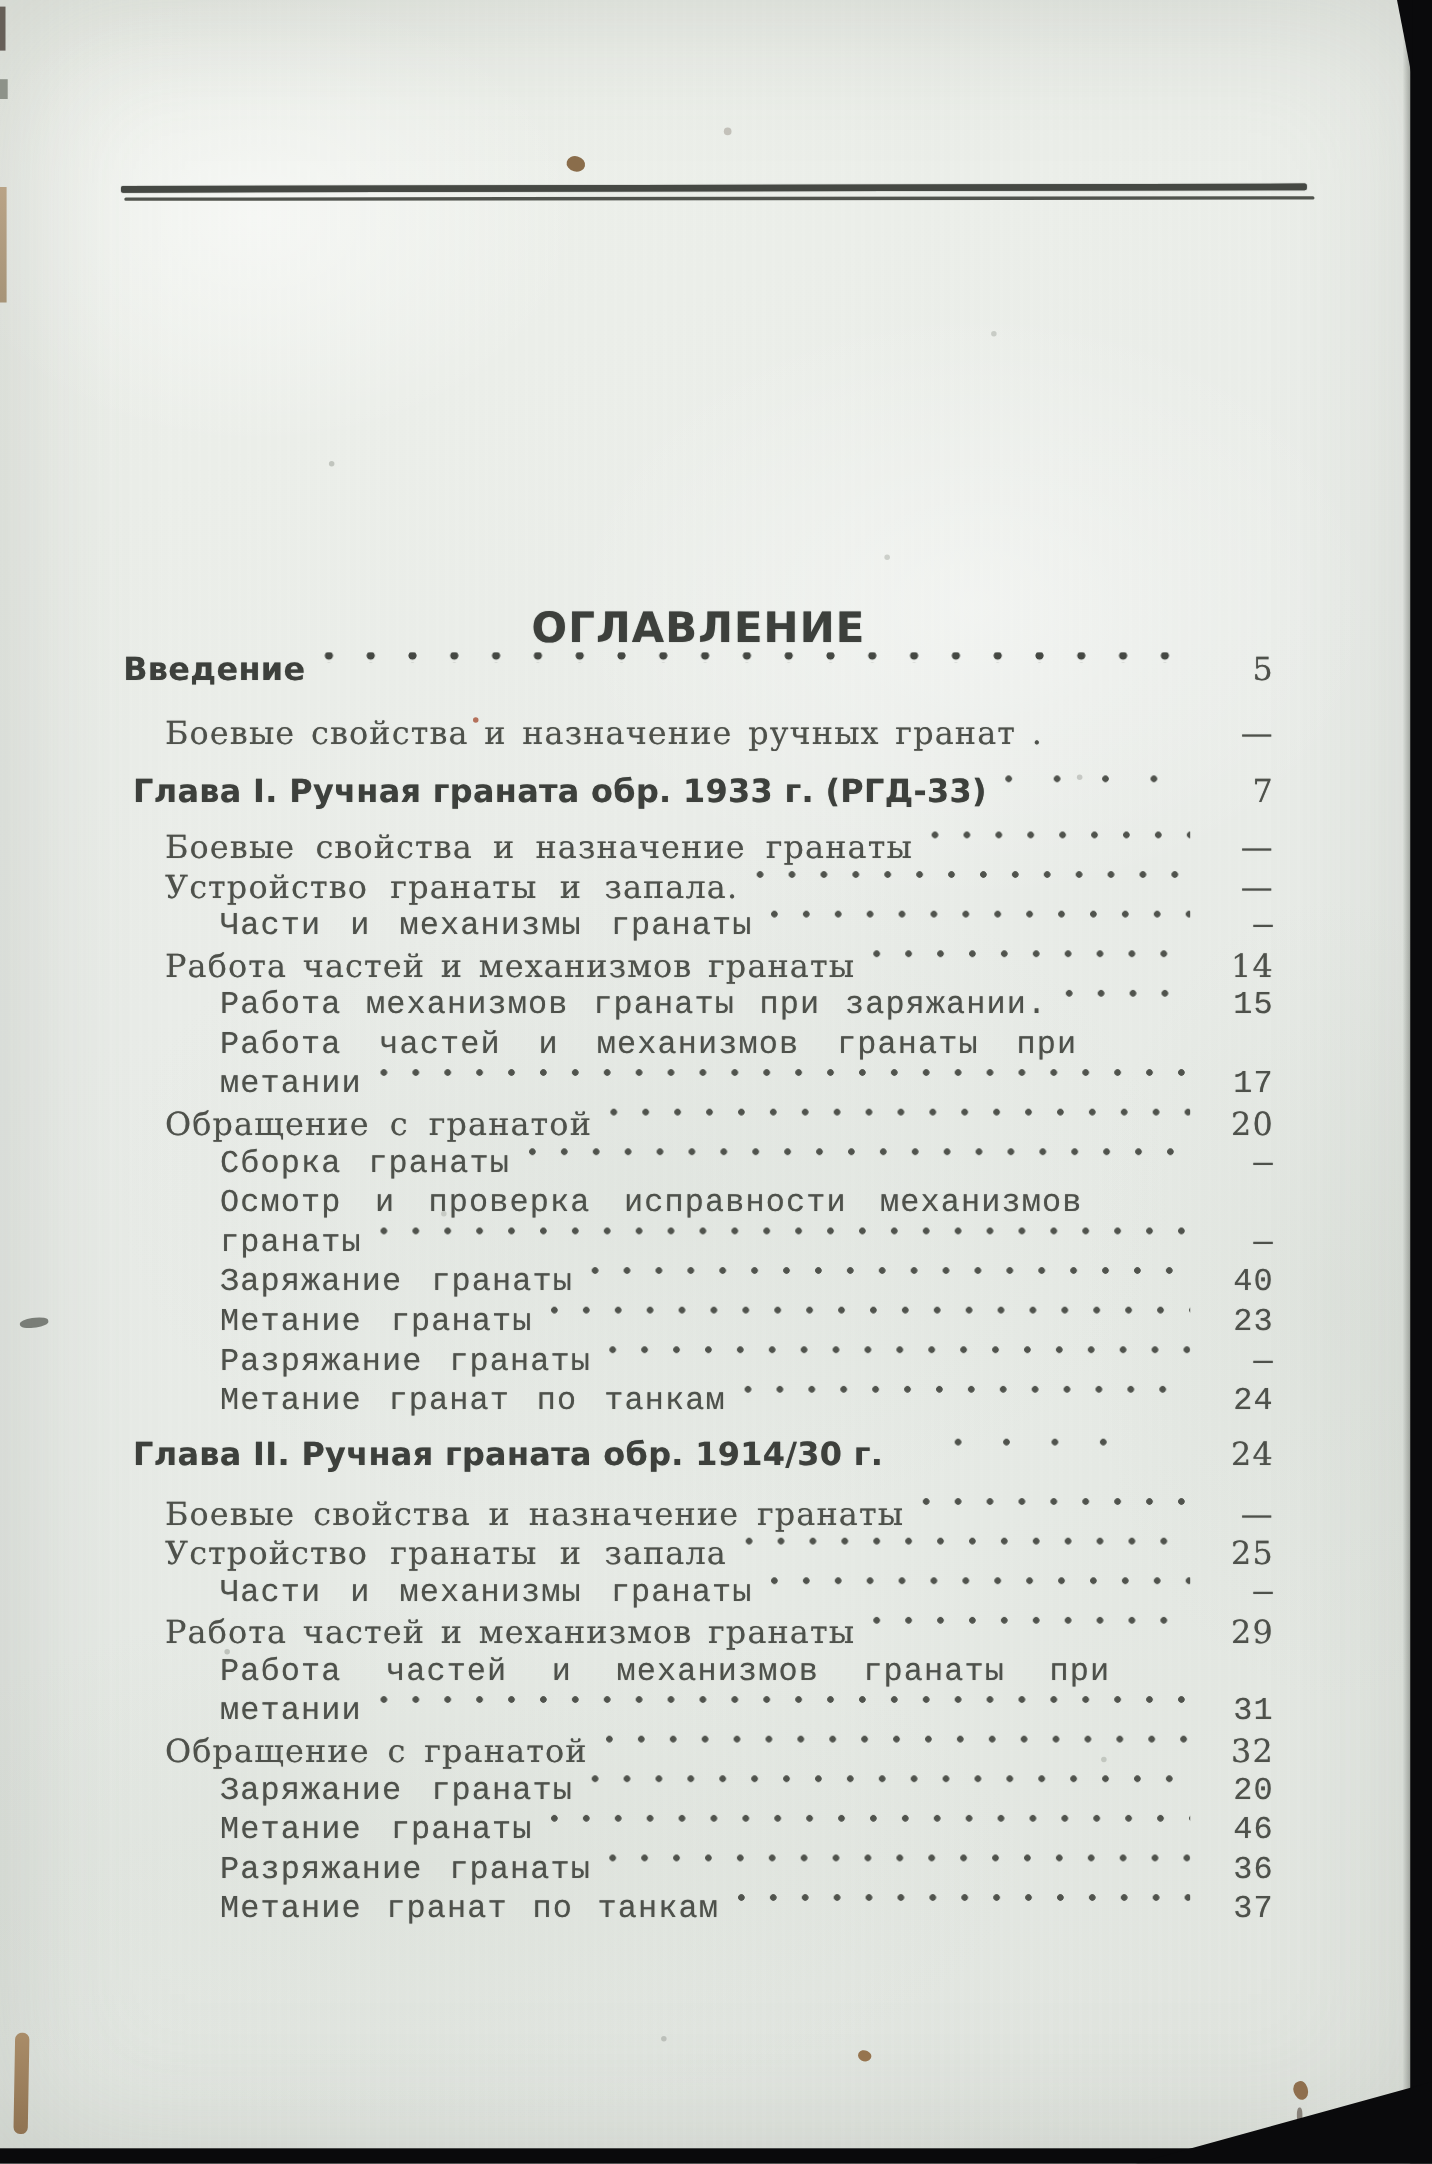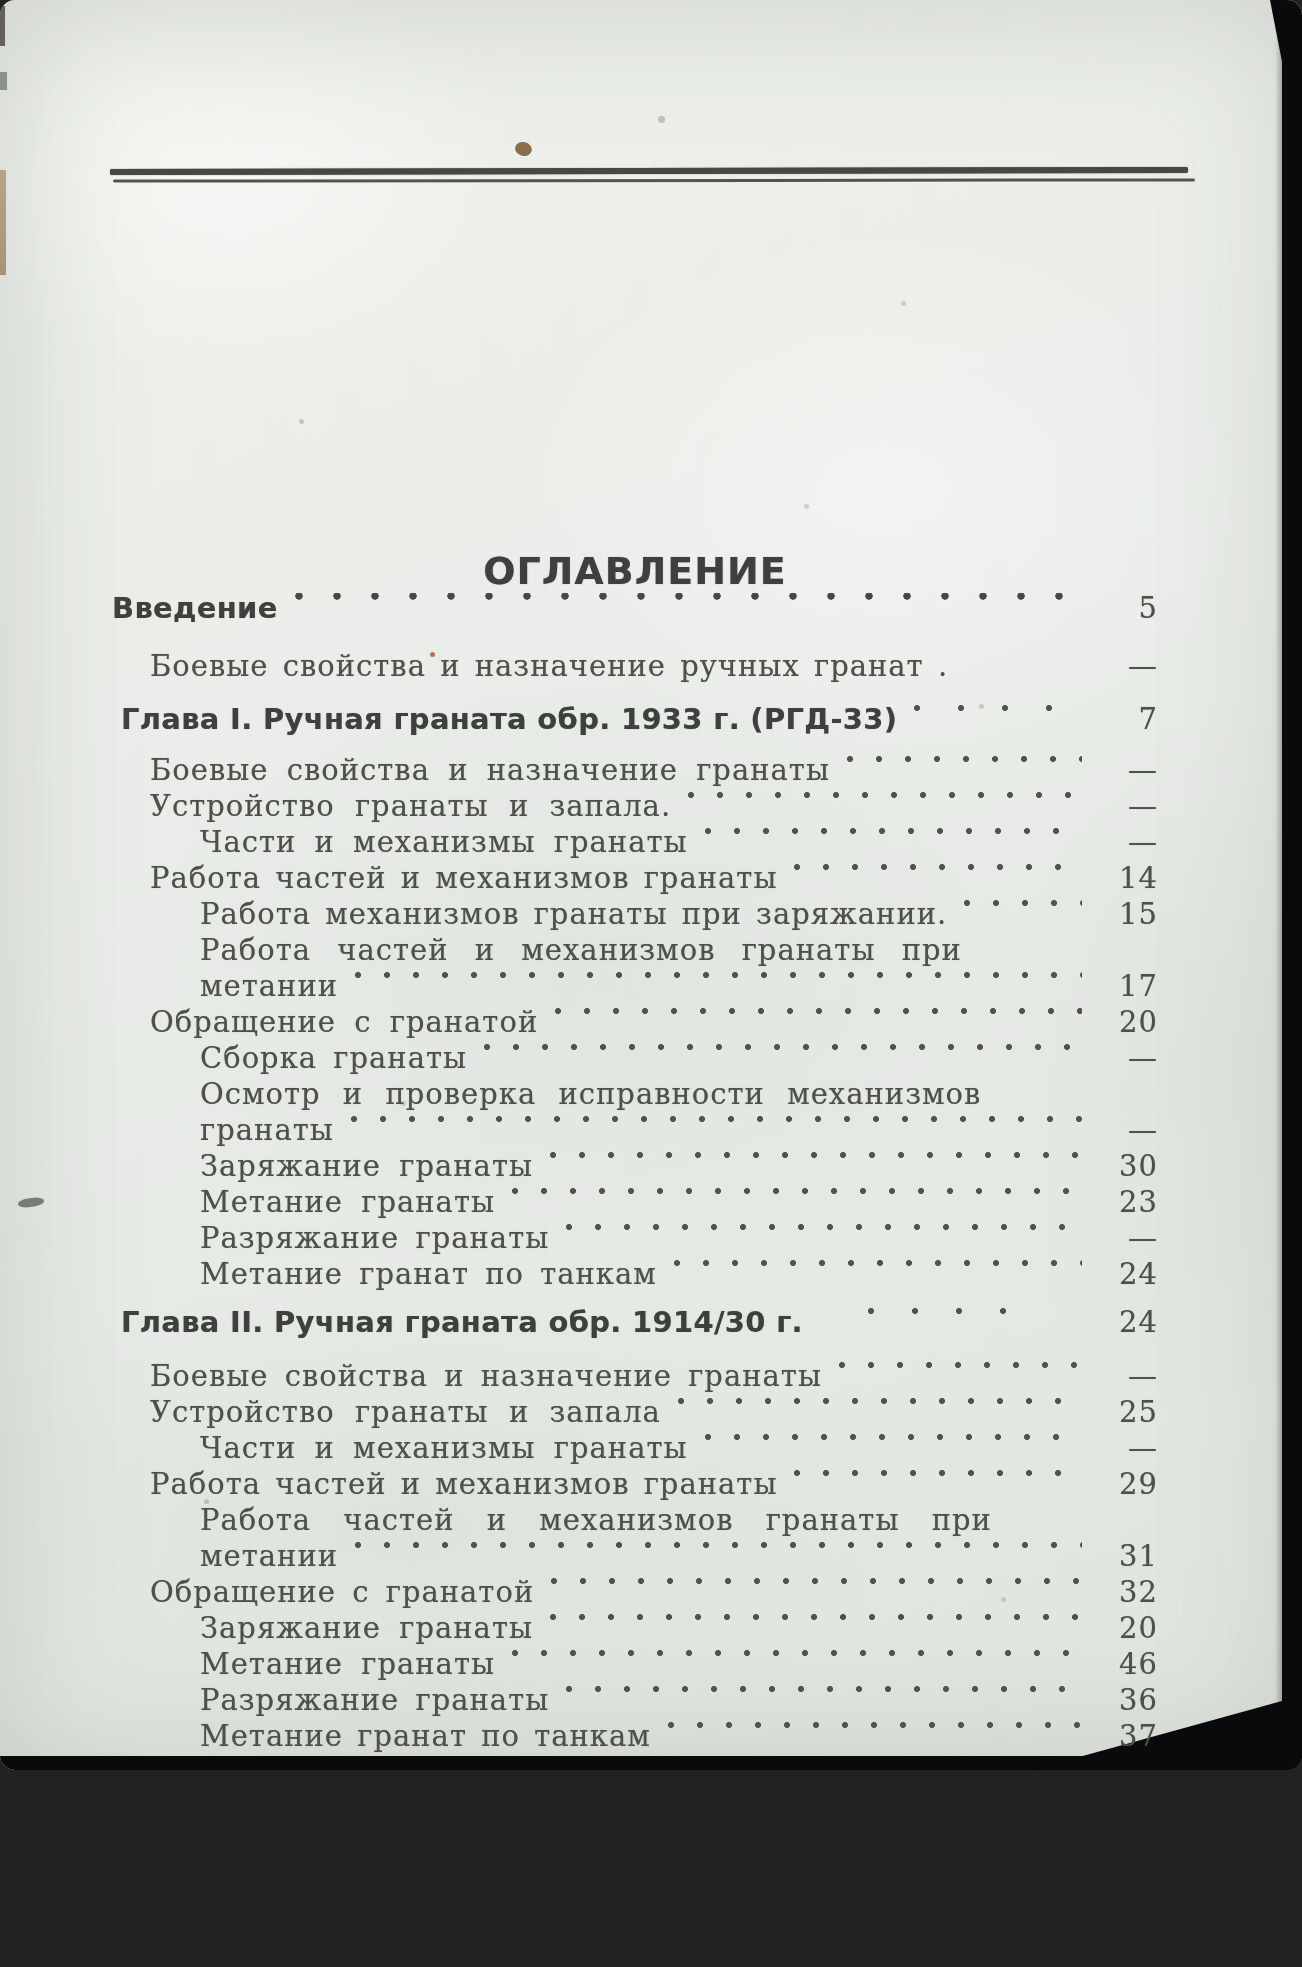--- a/index.html
+++ b/index.html
@@ -1,30 +1,29 @@
 <!DOCTYPE html>
 <html><head>
 <meta charset="utf-8">
 <style>
   html,body{margin:0;padding:0;background:#222;}
   #scan{
     position:relative;
-    width:1302px;height:1770px;
+    width:1302px;height:1967px;
     overflow:hidden;
     font-family:"DejaVu Serif", serif;
     background:
       radial-gradient(ellipse 420px 300px at 18% 10%, rgba(255,255,255,.50), transparent 70%),
       radial-gradient(ellipse 520px 380px at 68% 28%, rgba(255,255,255,.38), transparent 72%),
       radial-gradient(ellipse 640px 420px at 45% 55%, rgba(202,210,202,.22), transparent 75%),
       radial-gradient(ellipse 720px 320px at 30% 86%, rgba(206,213,204,.28), transparent 75%),
       radial-gradient(ellipse 320px 520px at 93% 60%, rgba(198,205,196,.22), transparent 70%),
       repeating-linear-gradient(90deg, rgba(255,255,255,.05) 0 3px, rgba(0,0,0,0) 3px 9px),
       linear-gradient(160deg,#edf0ea 0%,#e9ece8 40%,#e5e9e4 70%,#dfe3dd 100%);
     box-shadow: inset 0 0 140px rgba(118,126,114,.28);
-    border-radius: 15px;
   }
   
   .abs{position:absolute;}
   .rule1{left:110px;top:168px;width:1078px;height:6px;background:#454843;border-radius:2px;transform:rotate(-.12deg);box-shadow:0 0 1px #454843;}
   .rule2{left:113px;top:179px;width:1082px;height:3px;background:#51544e;border-radius:2px;transform:rotate(-.06deg);}
   .ink-dot{left:515px;top:142px;width:17px;height:14px;border-radius:50%;background:#8a6d4b;transform:rotate(14deg);}
   .red-speck{left:430px;top:652px;width:5px;height:5px;border-radius:50%;background:#b4705a;}
   .margin-smudge{left:18px;top:1198px;width:26px;height:9px;border-radius:45%;background:rgba(88,92,86,.75);transform:rotate(-7deg);}
   .stain-1{left:780px;top:1864px;width:12px;height:10px;border-radius:50% 40% 55% 45%;background:#96744f;transform:rotate(28deg);}
   .stain-2{left:1176px;top:1892px;width:13px;height:17px;border-radius:50% 45% 50% 55%;background:#8f6f4e;transform:rotate(-16deg);}
@@ -59,21 +58,21 @@
   .pg{width:62px;text-align:right;font-size:29px;line-height:30px;letter-spacing:1px;flex:0 0 auto;text-shadow:0 0 .7px rgba(64,67,61,.5);}
   .leader{
     flex:1 1 auto;height:9px;margin:0 14px 5px 16px;
     background-image:radial-gradient(circle at 4px 4px, #50534d 2.7px, rgba(0,0,0,0) 3.3px);
     background-size:29px 9px;background-repeat:repeat-x;background-position:left bottom;
   }
   .big-dots .leader{background-image:radial-gradient(circle at 5px 4px, #454843 3.4px, rgba(0,0,0,0) 4px);background-size:38px 10px;margin-bottom:4px;}
   .sparse .leader{background-size:44px 9px;}
   .noleader .leader{background-image:none;}
   .l1{padding-left:38px;}
-  .l2{padding-left:88px;}
+  .l2{padding-left:88px;font-family:Liberation Mono, monospace;}
   .head{padding-left:9px;}
   .g6{margin-top:22px;} .g12{margin-top:12px;gap:48px;} .g15{margin-top:15px;} .g17{margin-top:17px;} .g18{margin-top:18px;}
   .sp4 .lbl{word-spacing:4px;} .sp6 .lbl{word-spacing:6px;} .sp8 .lbl{word-spacing:8px;}
   .sp10 .lbl{word-spacing:10px;} .sp12 .lbl{word-spacing:12px;} .sp16 .lbl{word-spacing:16px;} .sp22 .lbl{word-spacing:22px;}
 </style>
 </head>
 <body>
 
 <div id="scan">
 
@@ -180,21 +179,21 @@
 
     <div class="row l2">
       <span class="lbl">гранаты</span>
       <span class="leader"></span>
       <span class="pg">—</span>
     </div>
 
     <div class="row l2 sp8">
       <span class="lbl">Заряжание гранаты</span>
       <span class="leader"></span>
-      <span class="pg">30</span>
+      <span class="pg">40</span>
     </div>
 
     <div class="row l2 sp8">
       <span class="lbl">Метание гранаты</span>
       <span class="leader"></span>
       <span class="pg">23</span>
     </div>
 
     <div class="row l2 sp6">
       <span class="lbl">Разряжание гранаты</span>

